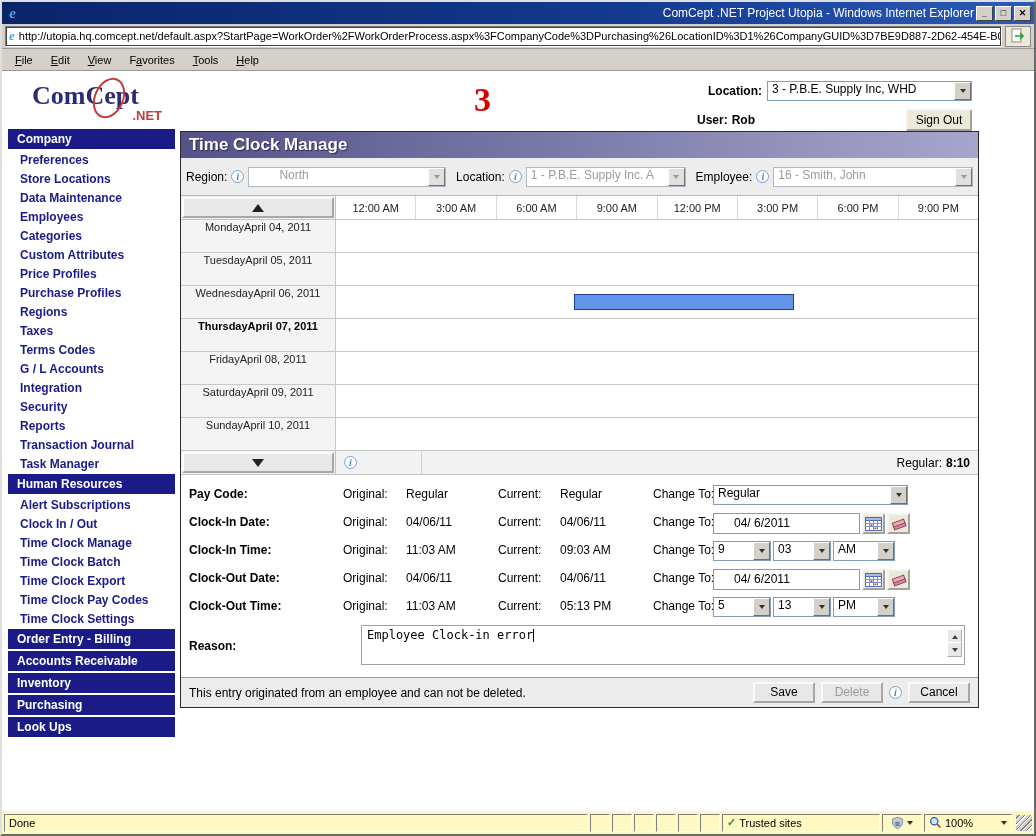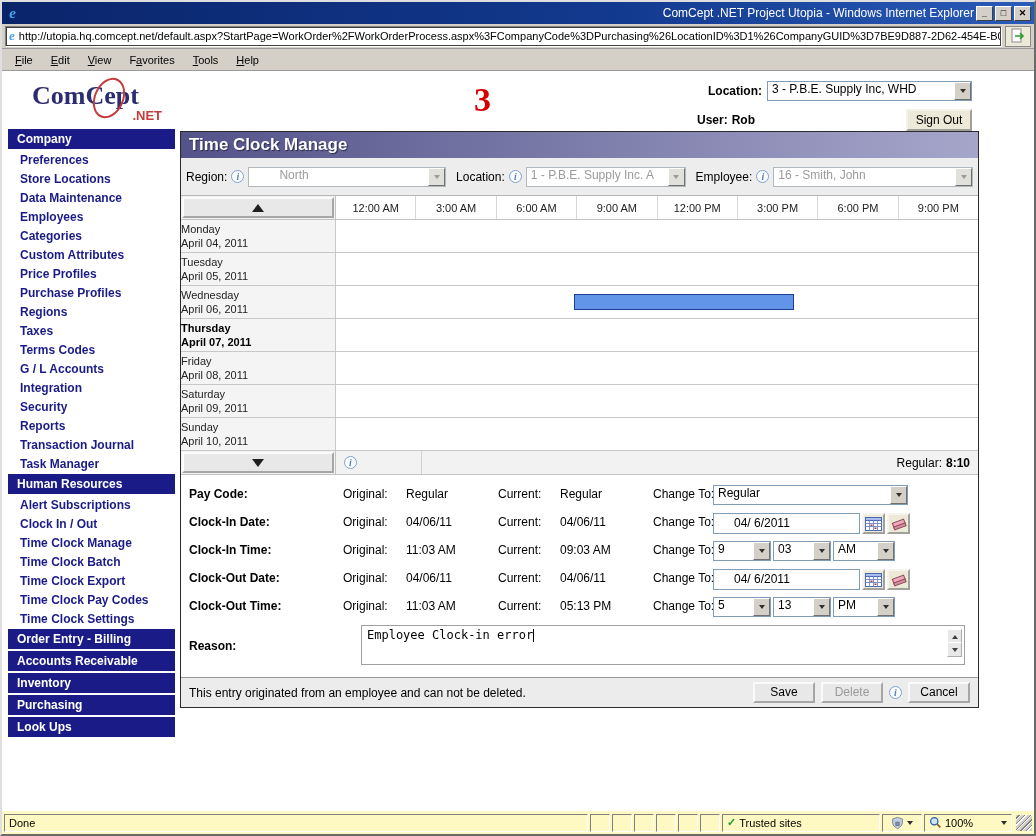--- a/index.html
+++ b/index.html
@@ -75,21 +75,21 @@
   .f-location { width:160px; } .f-employee { width:200px; }
   
   .grid-header { display:flex; height:24px; border-bottom:1px solid #c4c4c4; }
   .nav-cell { width:155px; border-right:1px solid #c4c4c4; padding:1px; background:#f0f0f0; }
   .nav-btn { width:100%; height:100%; background:#e8e8e8; border:2px outset #fbfbfb; display:flex; align-items:center; justify-content:center; }
   .tri-up-lg { width:0; height:0; border-left:6px solid transparent; border-right:6px solid transparent; border-bottom:8px solid #202020; }
   .tri-down-lg { width:0; height:0; border-left:6px solid transparent; border-right:6px solid transparent; border-top:8px solid #202020; }
   .time-cell { flex:1; border-right:1px solid #d8d8d8; font-size:11px; color:#222; display:flex; align-items:center; justify-content:center; }
   .time-cell:last-child { border-right:none; }
   .day-row { display:flex; height:33px; border-bottom:1px solid #c8c8c8; }
-  .day-cell { width:155px; background:#f4f4f4; border-right:1px solid #c8c8c8; text-align:left; font-size:11px; color:#222; display:flex; flex-direction:column; justify-content:center; line-height:14px; }
+  .day-cell { width:155px; background:#f4f4f4; border-right:1px solid #c8c8c8; text-align:right; font-size:11px; color:#222; display:flex; justify-content:center; line-height:14px; }
   .day-cell.selected { font-weight:bold; color:#000; }
   .day-track { flex:1; position:relative; background:#fff; }
   .entry-bar { position:absolute; top:8px; height:16px; background:#6295e8; border:1px solid #1c3f94; }
   .grid-footer { display:flex; height:24px; background:#f2f2f2; border-bottom:1px solid #c4c4c4; align-items:stretch; font-size:12px; }
   .gf-nav { width:155px; border-right:1px solid #c4c4c4; padding:1px; }
   .gf-info { width:86px; border-right:1px solid #d0d0d0; display:flex; align-items:center; padding-left:8px; }
   .gf-total { flex:1; display:flex; align-items:center; justify-content:flex-end; padding-right:8px; }
   .gf-total b { margin-left:4px; }
   
   .form { padding-top:8px; font-size:12px; }

